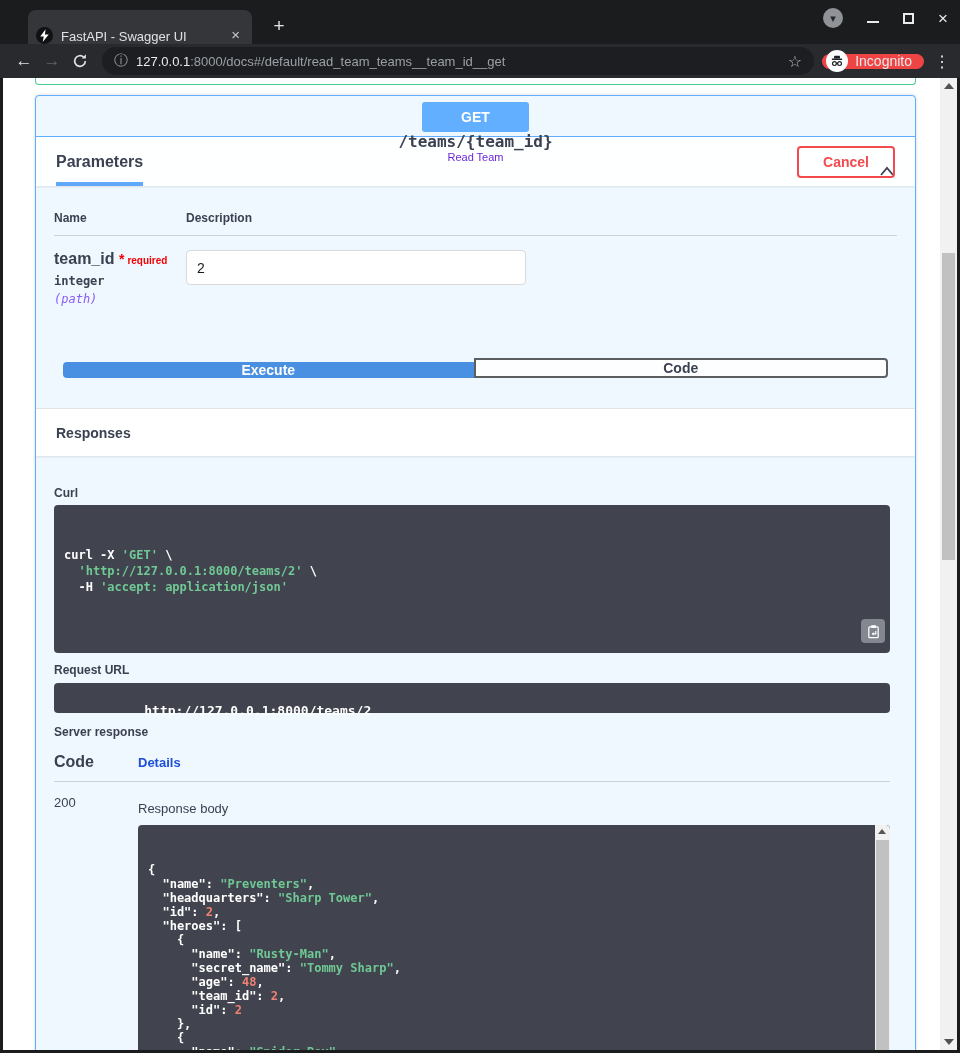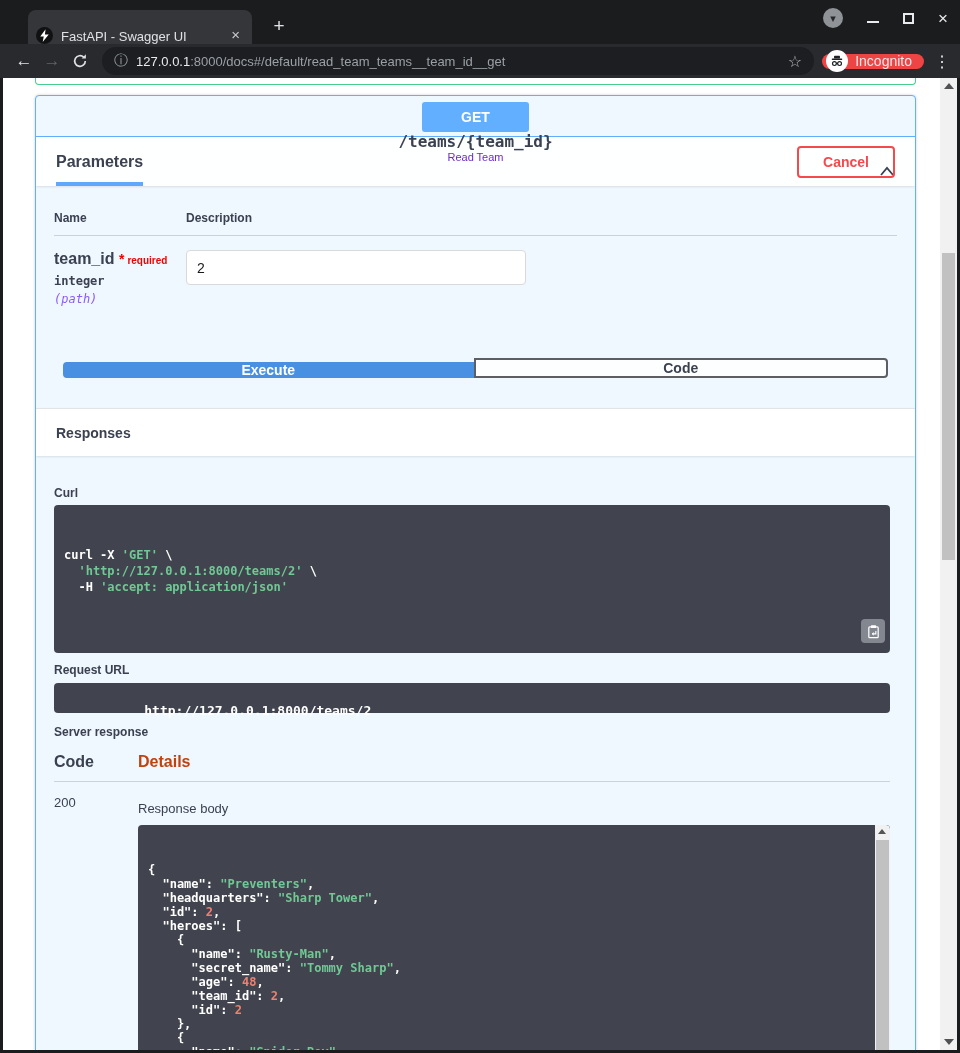--- a/index.html
+++ b/index.html
@@ -106,21 +106,21 @@
                font-weight:bold; line-height:16px; white-space:pre; }
   .curl-block { margin:5px 0 10px; min-height:62px; position:relative; }
   .copy-btn { position:absolute; right:5px; bottom:10px; width:24px; height:24px; background:#83878f;
               border-radius:4px; display:flex; align-items:center; justify-content:center; }
   .requrl-block { margin-top:6px; height:30px; line-height:13px; font-size:13px; padding:8px 12px; }
 
   .resp-table { margin-top:14px; }
   .resp-head { display:grid; grid-template-columns:84px 1fr; align-items:baseline; padding-bottom:10px;
                border-bottom:1px solid rgba(59,65,81,.2); }
   .col-code { font-size:16px; font-weight:bold; color:#3b4151; }
-  .col-details { font-size:16px; font-weight:bold; color:#c2410c; }
+  .col-details { font-size:13px; font-weight:bold; color:#1d4ed8; }
   .resp-row { display:grid; grid-template-columns:84px 1fr; padding-top:13px; }
   .status-code { font-size:13px; color:#3b4151; }
   .respbody-label { font-size:13px; font-weight:normal; color:#3b4151; margin:6px 0 9px; }
   .respbody-block { position:relative; height:340px; line-height:14px; padding-right:26px; overflow:hidden; }
   .inner-scroll { position:absolute; top:0; right:0; width:15px; height:100%; background:#f1f1f1;
                   border-radius:0 4px 0 0; }
   .inner-scroll .arr-up { position:absolute; top:4px; left:3px; width:0; height:0;
        border-left:4.5px solid transparent; border-right:4.5px solid transparent; border-bottom:5px solid #555; }
   .inner-scroll .thumb { position:absolute; top:15px; left:1px; width:13px; height:248px; background:#c1c1c1; }
 

